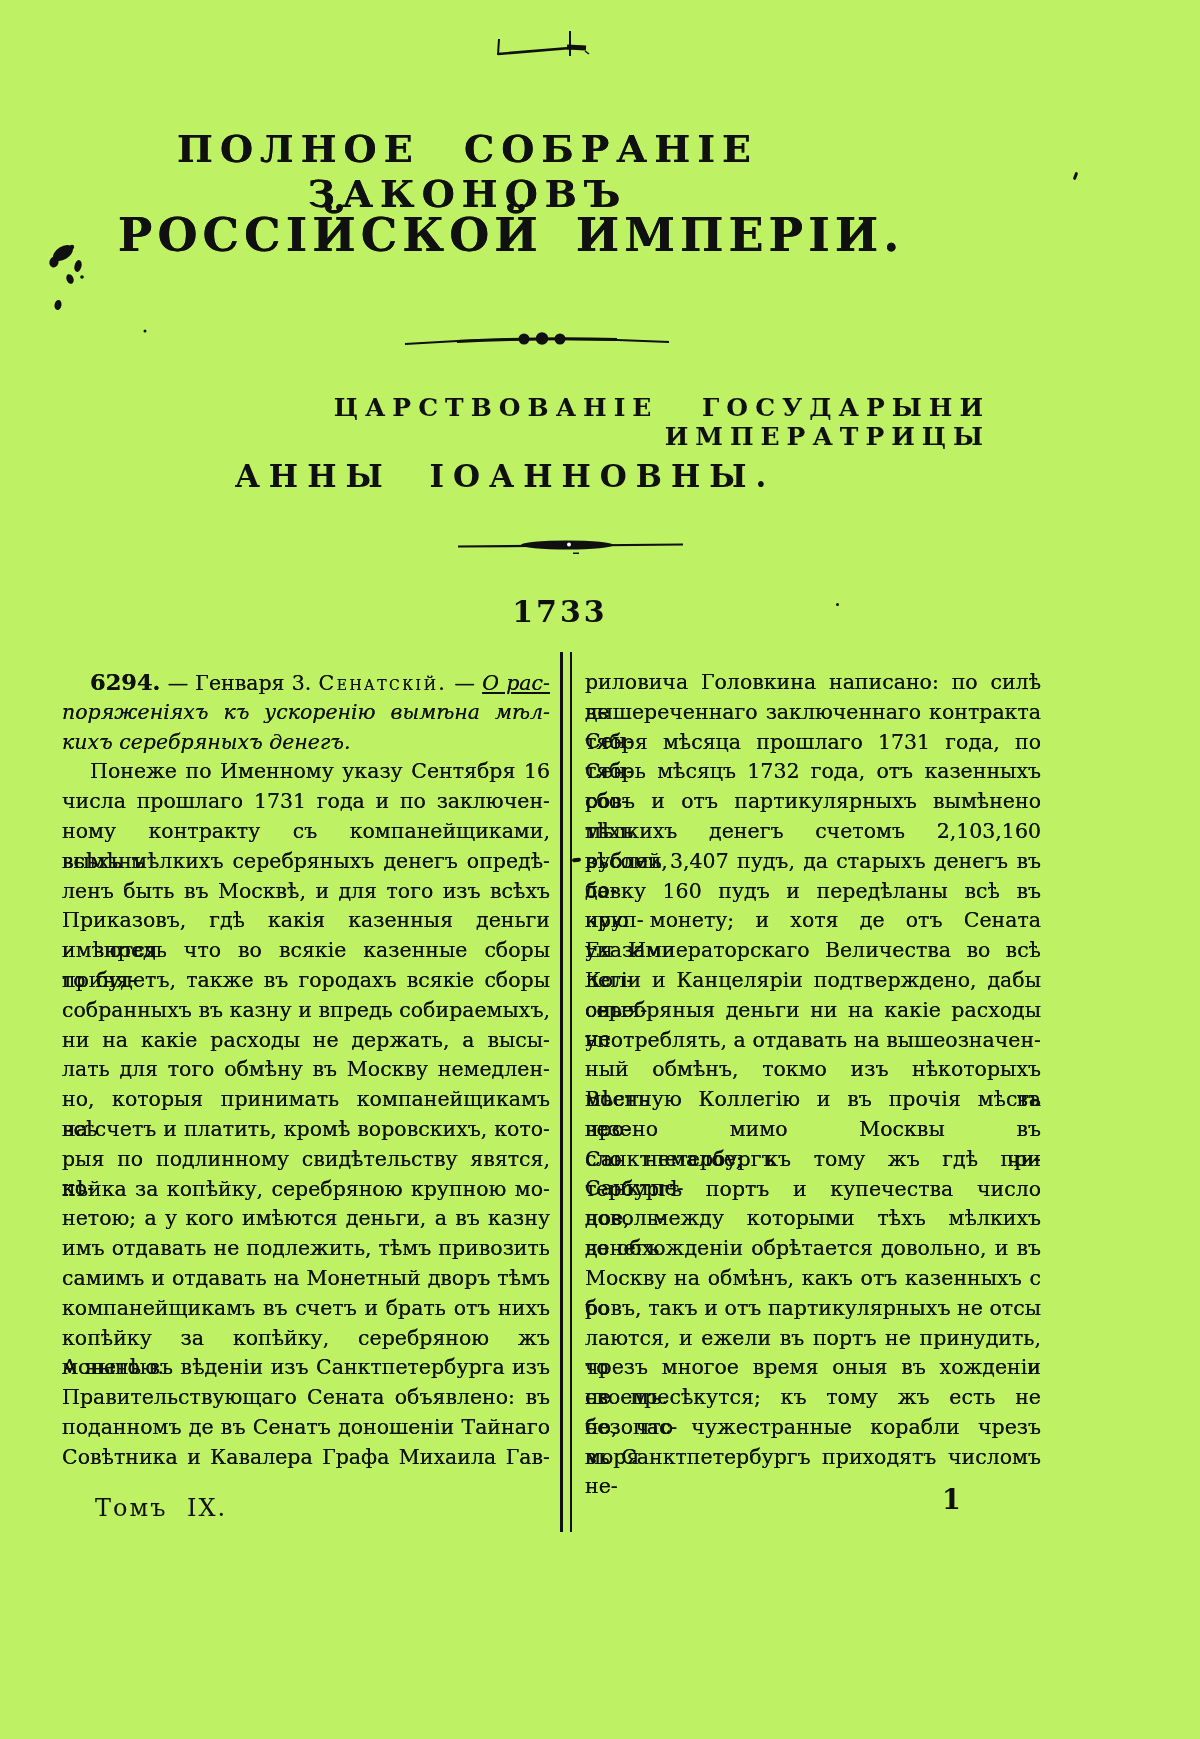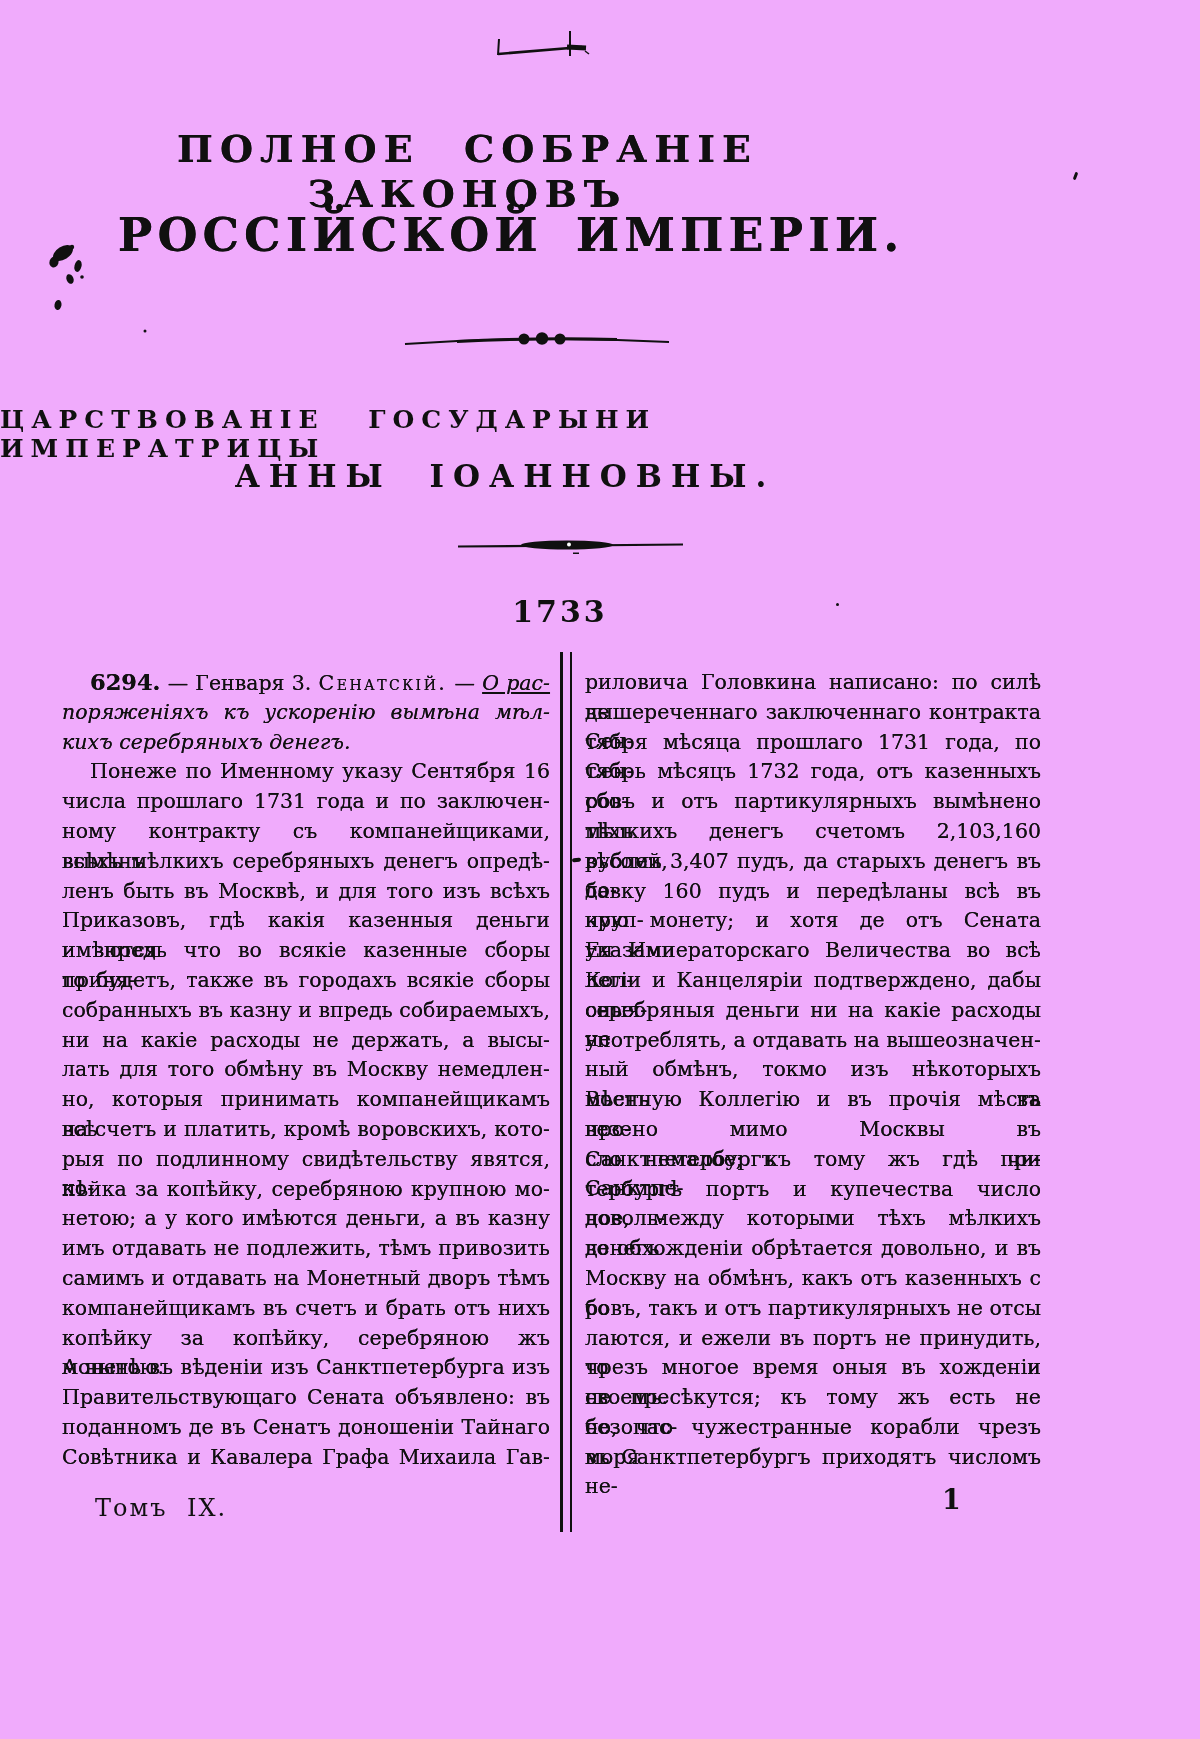--- a/index.html
+++ b/index.html
@@ -1,39 +1,39 @@
 <!DOCTYPE html>
 <html><head>
 <meta charset="utf-8">
 <style>
   html,body {margin:0; padding:0; background:#e8e8e8;}
   .page {
     position:relative;
     width:1200px; height:1739px;
     margin:0 auto;
-    background:#f0abfc;
+    background:#bef264;
     color:#101010;
     font-family:"DejaVu Serif","Liberation Serif",serif;
     overflow:hidden;
   }
   .abs {position:absolute;}
   
   .title1 {
     top:126px; left:0; width:935px; text-align:center;
     font-size:38px; font-weight:bold; letter-spacing:7px; word-spacing:24px;
     text-shadow:0 0 .6px rgba(0,0,0,.85);
   }
   .title2 {
     top:208px; left:0; width:950px; text-align:center;
     font-size:46px; font-weight:bold; letter-spacing:5px; word-spacing:12px;
     text-shadow:0 0 .6px rgba(0,0,0,.85);
     padding-left:36px;
   }
   .reign1 {
-    top:405px; left:0; width:990px; text-align:left;
+    top:393px; left:0; width:990px; text-align:right;
     font-size:25px; font-weight:bold; letter-spacing:7px; word-spacing:28px;
   }
   .reign2 {
     top:458px; left:0; width:1010px; text-align:center;
     font-size:31px; font-weight:bold; letter-spacing:9px; word-spacing:18px;
   }
   .year {
     top:594px; left:8px; width:1104px; text-align:center;
     font-size:30px; font-weight:bold; letter-spacing:3px;
   }

